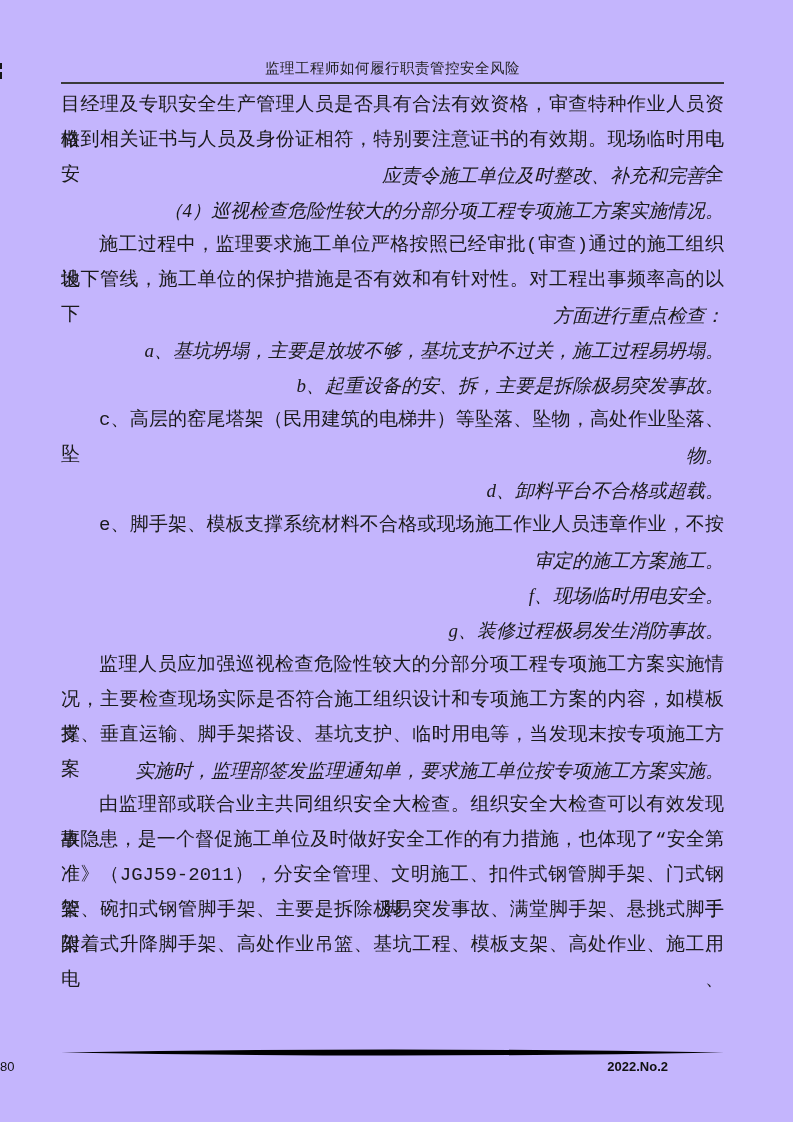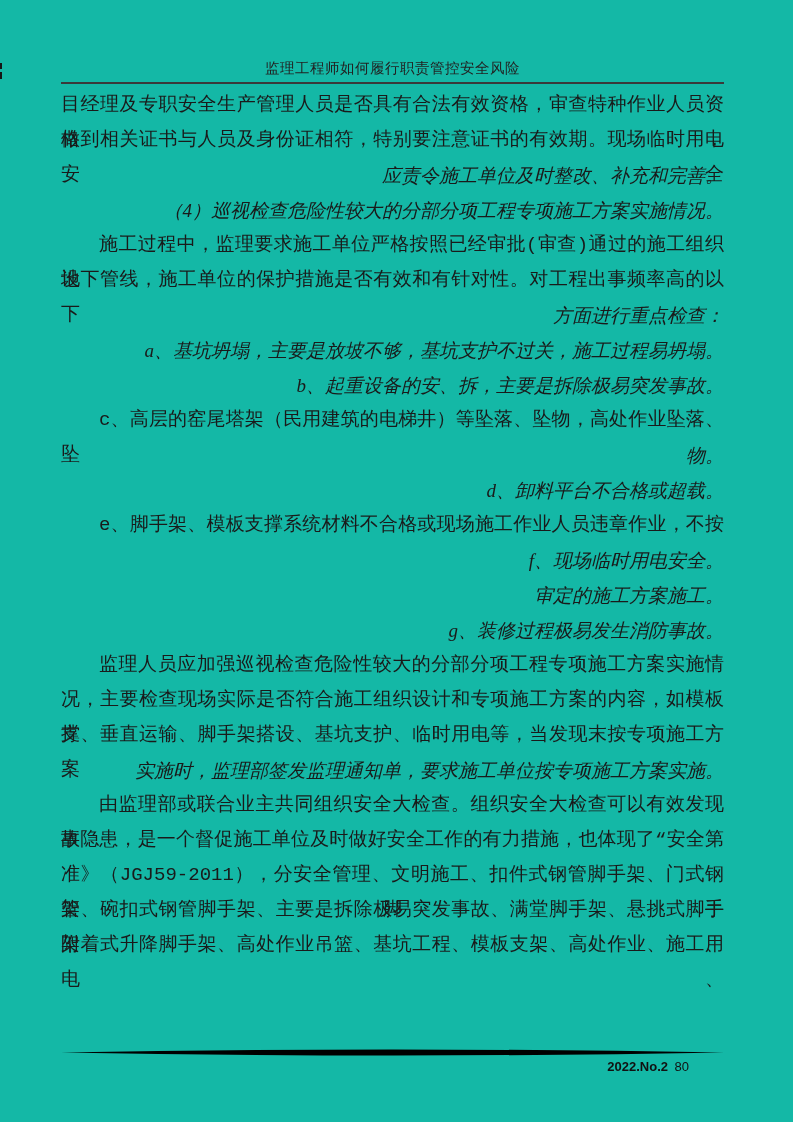--- a/index.html
+++ b/index.html
@@ -4,21 +4,21 @@
 <style>
   html, body {
     margin: 0;
     padding: 0;
     background: #ffffff;
   }
   .page {
     position: relative;
     width: 793px;
     height: 1122px;
-    background: #14b8a6;
+    background: #c4b5fd;
     overflow: hidden;
     font-family: "Liberation Serif", "DejaVu Serif", serif;
   }
   
   .header-title {
     position: absolute;
     top: 59px;
     left: 61px;
     width: 663px;
     text-align: center;
@@ -66,21 +66,21 @@
     left: 61px;
     width: 663px;
     height: 9px;
     display: block;
   }
   .page-number {
     position: absolute;
     top: 1059px;
     left: 0;
     width: 689px;
-    text-align: right;
+    text-align: left;
     font-family: "Liberation Sans", "DejaVu Sans", sans-serif;
     font-size: 13px;
     color: #111111;
   }
   .issue-number {
     position: absolute;
     top: 1059px;
     right: 125px;
     font-family: "Liberation Sans", "DejaVu Sans", sans-serif;
     font-size: 13px;
@@ -113,22 +113,22 @@
       <div class="text-line indent plain">（4）巡视检查危险性较大的分部分项工程专项施工方案实施情况。</div>
       <div class="text-line indent justify">施工过程中，监理要求施工单位严格按照已经审批(审查)通过的施工组织设</div>
       <div class="text-line justify">地下管线，施工单位的保护措施是否有效和有针对性。对工程出事频率高的以下</div>
       <div class="text-line plain">方面进行重点检查：</div>
       <div class="text-line indent plain">a、基坑坍塌，主要是放坡不够，基坑支护不过关，施工过程易坍塌。</div>
       <div class="text-line indent plain">b、起重设备的安、拆，主要是拆除极易突发事故。</div>
       <div class="text-line indent justify">c、高层的窑尾塔架（民用建筑的电梯井）等坠落、坠物，高处作业坠落、坠</div>
       <div class="text-line plain">物。</div>
       <div class="text-line indent plain">d、卸料平台不合格或超载。</div>
       <div class="text-line indent justify">e、脚手架、模板支撑系统材料不合格或现场施工作业人员违章作业，不按</div>
+      <div class="text-line plain">审定的施工方案施工。</div>
       <div class="text-line indent plain">f、现场临时用电安全。</div>
-      <div class="text-line plain">审定的施工方案施工。</div>
       <div class="text-line indent plain">g、装修过程极易发生消防事故。</div>
       <div class="text-line indent justify">监理人员应加强巡视检查危险性较大的分部分项工程专项施工方案实施情</div>
       <div class="text-line justify">况，主要检查现场实际是否符合施工组织设计和专项施工方案的内容，如模板支</div>
       <div class="text-line justify">撑、垂直运输、脚手架搭设、基坑支护、临时用电等，当发现末按专项施工方案</div>
       <div class="text-line plain">实施时，监理部签发监理通知单，要求施工单位按专项施工方案实施。</div>
       <div class="text-line indent justify">由监理部或联合业主共同组织安全大检查。组织安全大检查可以有效发现事</div>
       <div class="text-line justify">故隐患，是一个督促施工单位及时做好安全工作的有力措施，也体现了“安全第</div>
       <div class="text-line justify">准》（JGJ59-2011），分安全管理、文明施工、扣件式钢管脚手架、门式钢管脚手</div>
       <div class="text-line justify">架、碗扣式钢管脚手架、主要是拆除极易突发事故、满堂脚手架、悬挑式脚手架、</div>
       <div class="text-line justify">附着式升降脚手架、高处作业吊篮、基坑工程、模板支架、高处作业、施工用电、</div>

